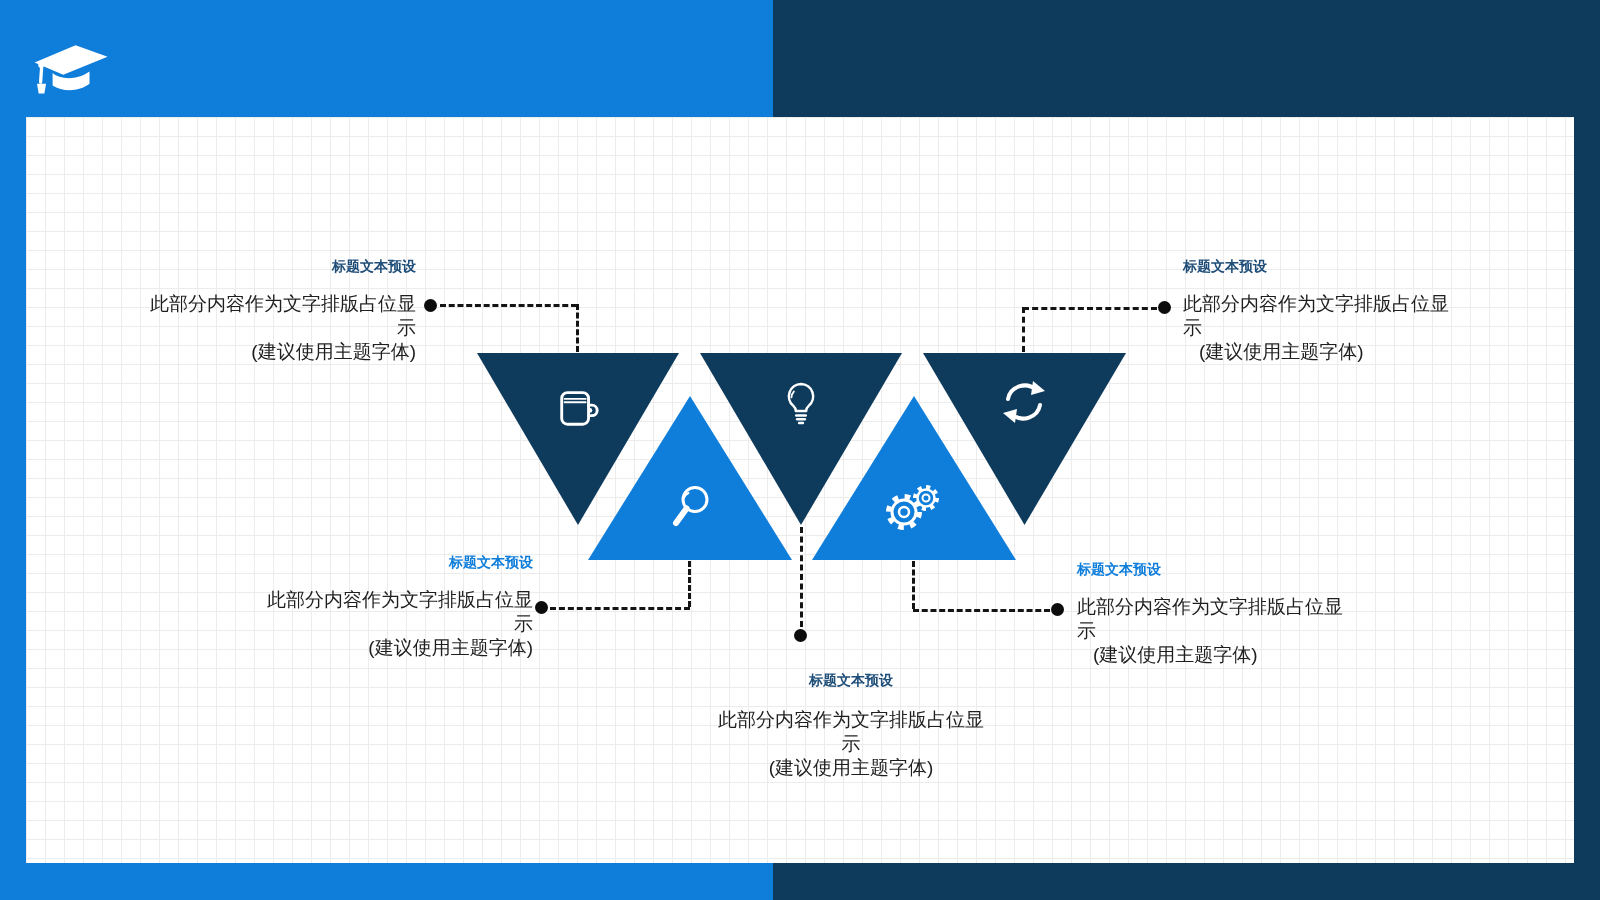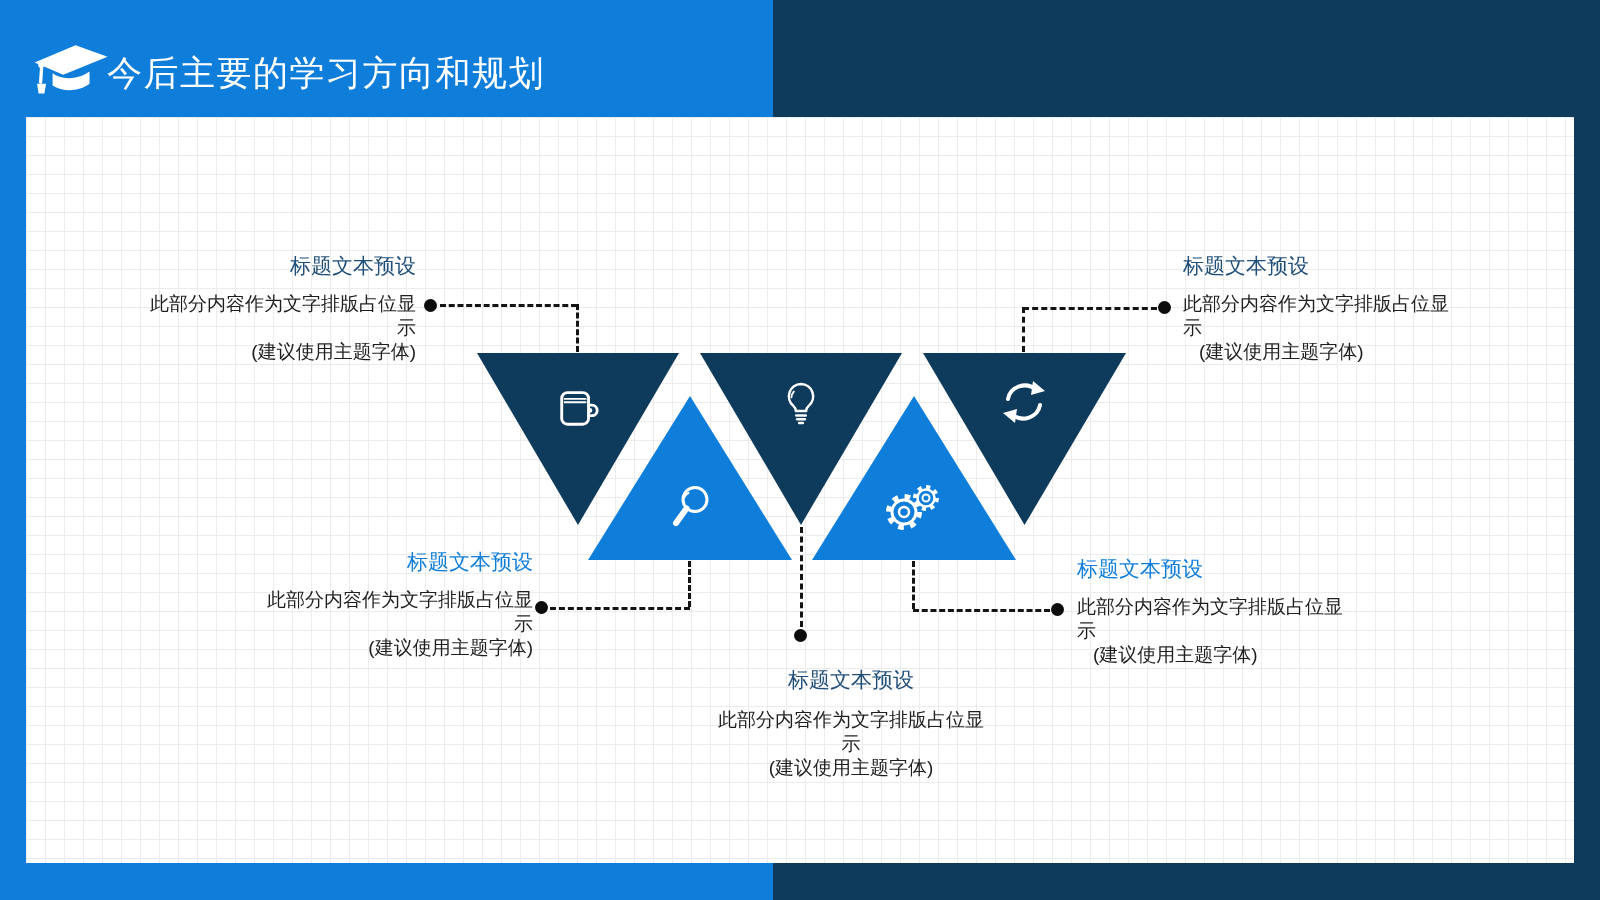--- a/index.html
+++ b/index.html
@@ -38,21 +38,21 @@
   .tri3{left:700px;top:353px;width:202px;height:172px;}
   .tri4{left:812px;top:396px;width:204px;height:164px;}
   .tri5{left:923px;top:353px;width:203px;height:172px;}
   .icon{position:absolute;}
   
   .dash-h{position:absolute;border-top:3px dashed #141414;height:0;}
   .dash-v{position:absolute;border-left:3px dashed #141414;width:0;}
   .dot{position:absolute;width:13px;height:13px;border-radius:50%;background:#0c0c0c;}
   
   .block{position:absolute;}
-  .block-title{font-size:21px;font-weight:normal;line-height:28px;margin:0 0 12px 0;}
+  .block-title{font-size:14px;font-weight:bold;line-height:28px;margin:0 0 12px 0;}
   .title-navy{color:#1f4e79;}
   .title-blue{color:#0f7edb;}
   .block-line{font-size:19px;line-height:24px;color:#1e1e1e;}
   .blk-tl{left:128px;top:252px;width:288px;text-align:right;}
   .blk-tr{left:1183px;top:252px;width:300px;text-align:left;}
   .blk-ml{left:245px;top:548px;width:288px;text-align:right;}
   .blk-mr{left:1077px;top:555px;width:300px;text-align:left;}
   .blk-bc{left:700px;top:666px;width:302px;text-align:center;}
   .blk-bc .block-title{margin-bottom:14px;}
 </style>
@@ -70,21 +70,20 @@
 
   <div class="content"></div>
 
   <svg class="cap-icon" width="82" height="66" viewBox="0 0 100 80">
     <path d="M8 32 L58 11 L97 25 L43 47 Z" fill="#fff"></path>
     <path d="M30 45 c 9 8 30 9 45 -2 l 0 15 c -13 10 -33 10 -45 2 z" fill="#fff"></path>
     <circle cx="16" cy="35" r="3.5" fill="#fff"></circle>
     <rect x="14" y="36" width="4" height="22" rx="2" fill="#fff" transform="rotate(4 16 47)"></rect>
     <path d="M11 58 h11 l-2 12 h-7 z" fill="#fff"></path>
   </svg>
-  <div class="header-title">今后主要的学习方向和规划</div>
 
   <div class="tri tri-down tri1"></div>
   <div class="tri tri-up tri2"></div>
   <div class="tri tri-down tri3"></div>
   <div class="tri tri-up tri4"></div>
   <div class="tri tri-down tri5"></div>
 
   <svg class="icon" style="left:555px;top:384px;" width="46" height="48" viewBox="0 0 48 48">
     <g stroke="#fff" fill="none" stroke-linecap="round" stroke-linejoin="round">
       <rect x="7" y="8" width="28" height="33" rx="6" stroke-width="3"></rect>

